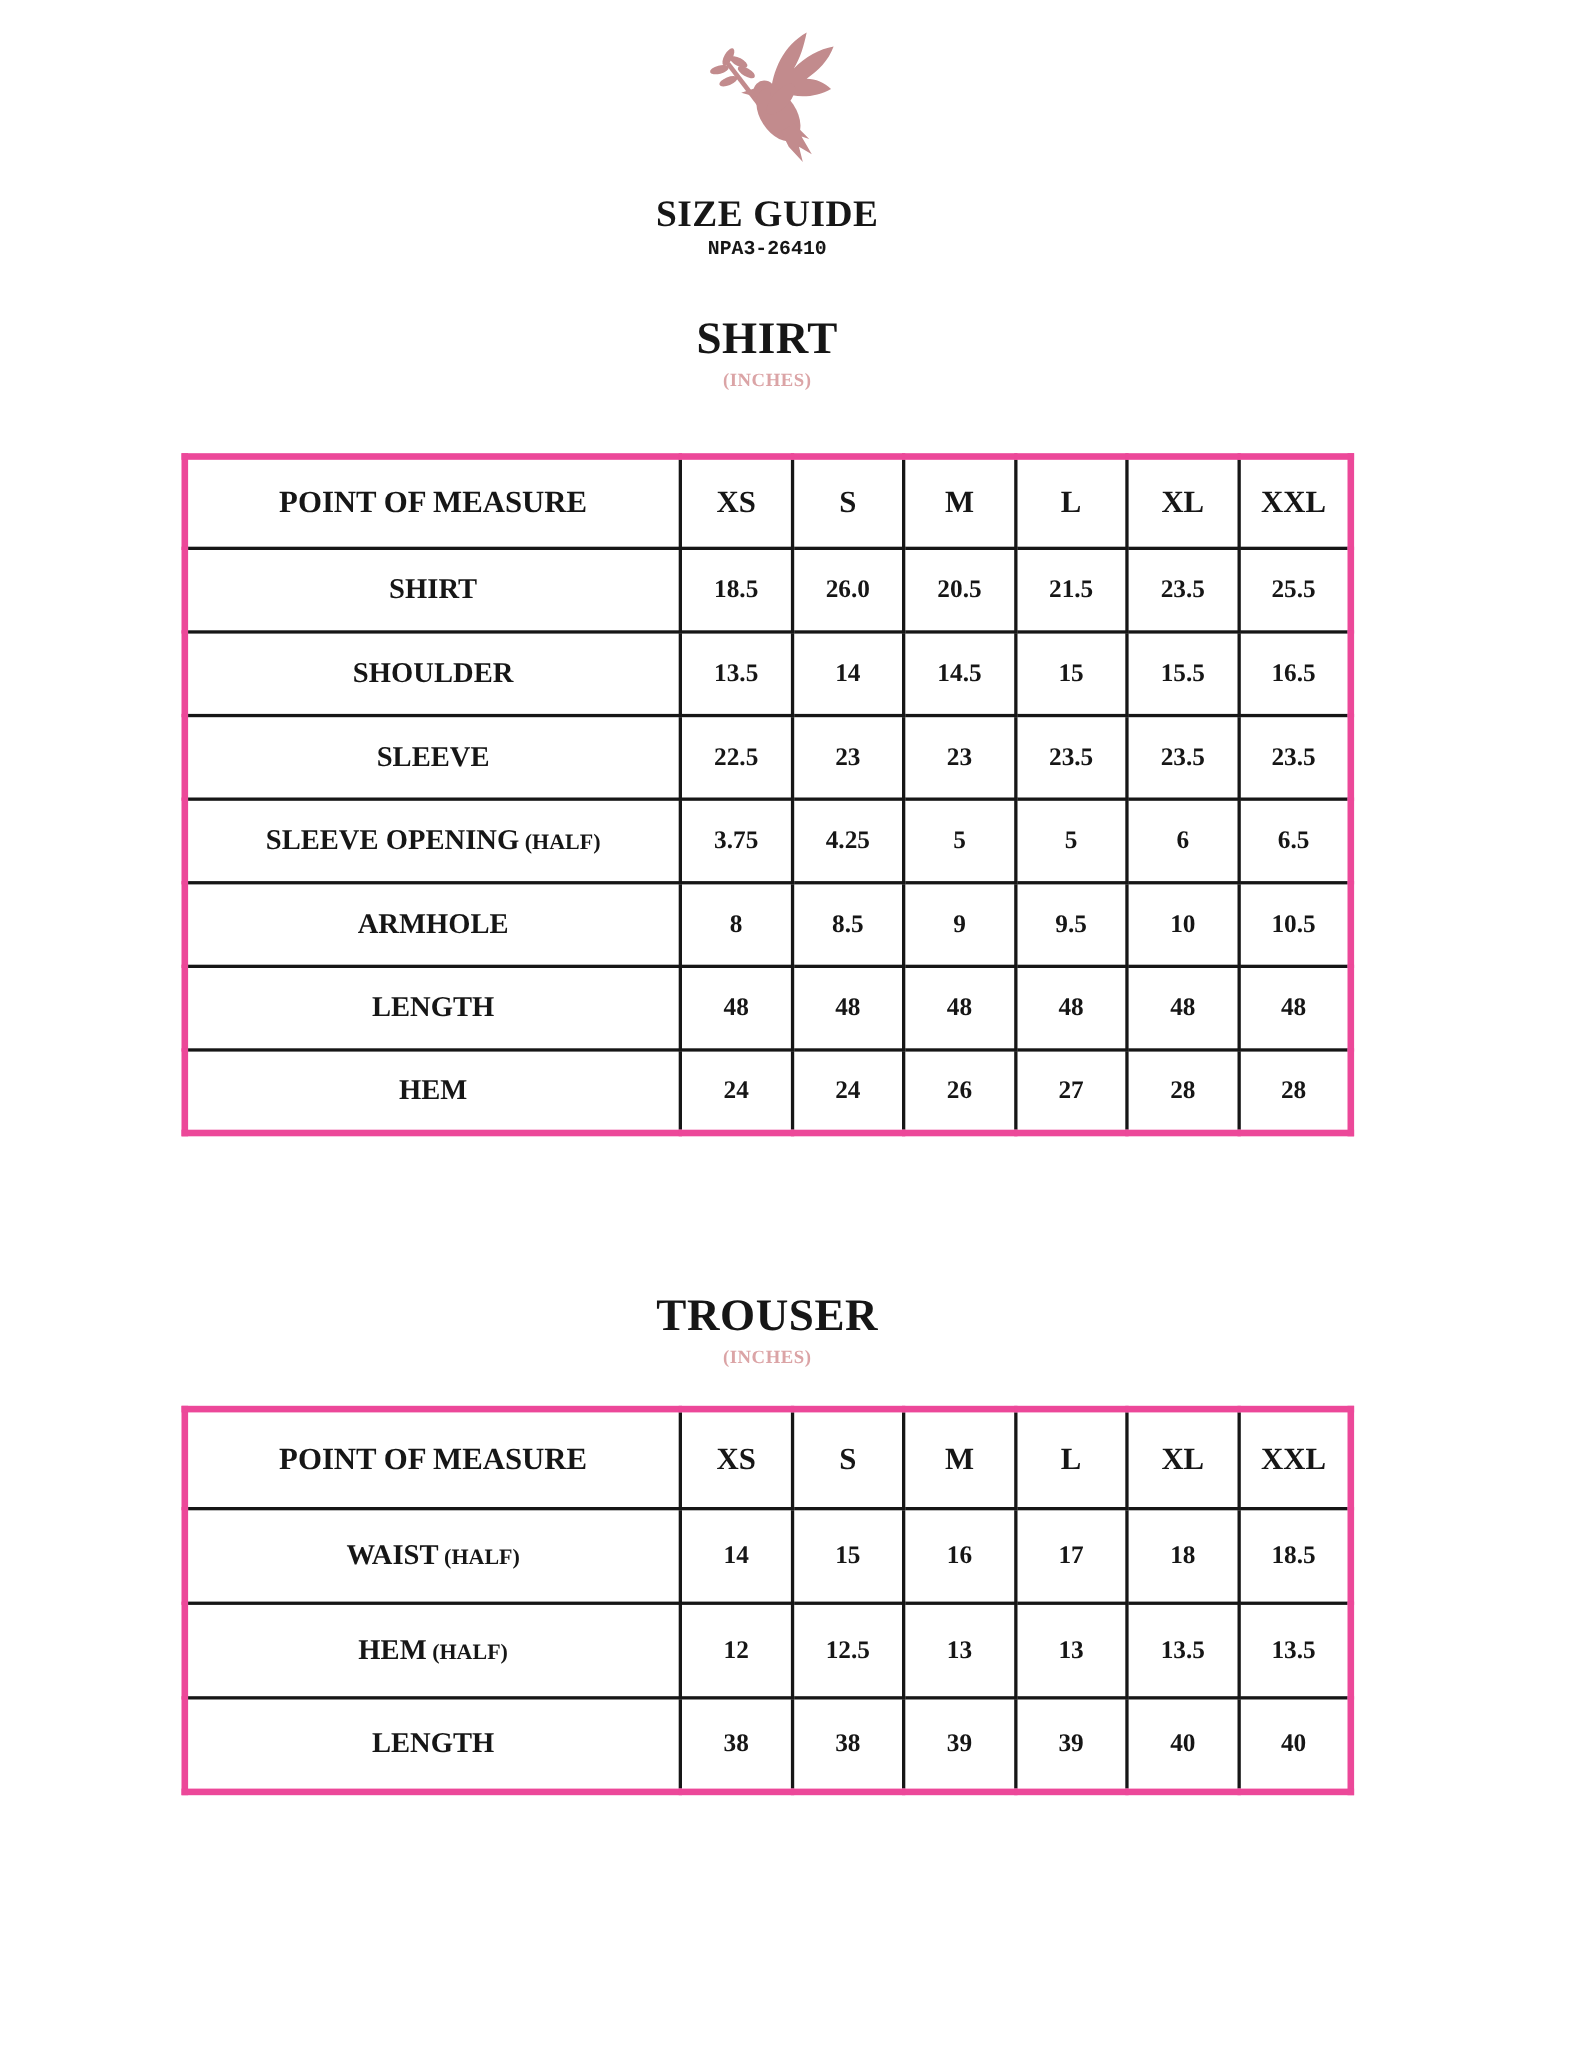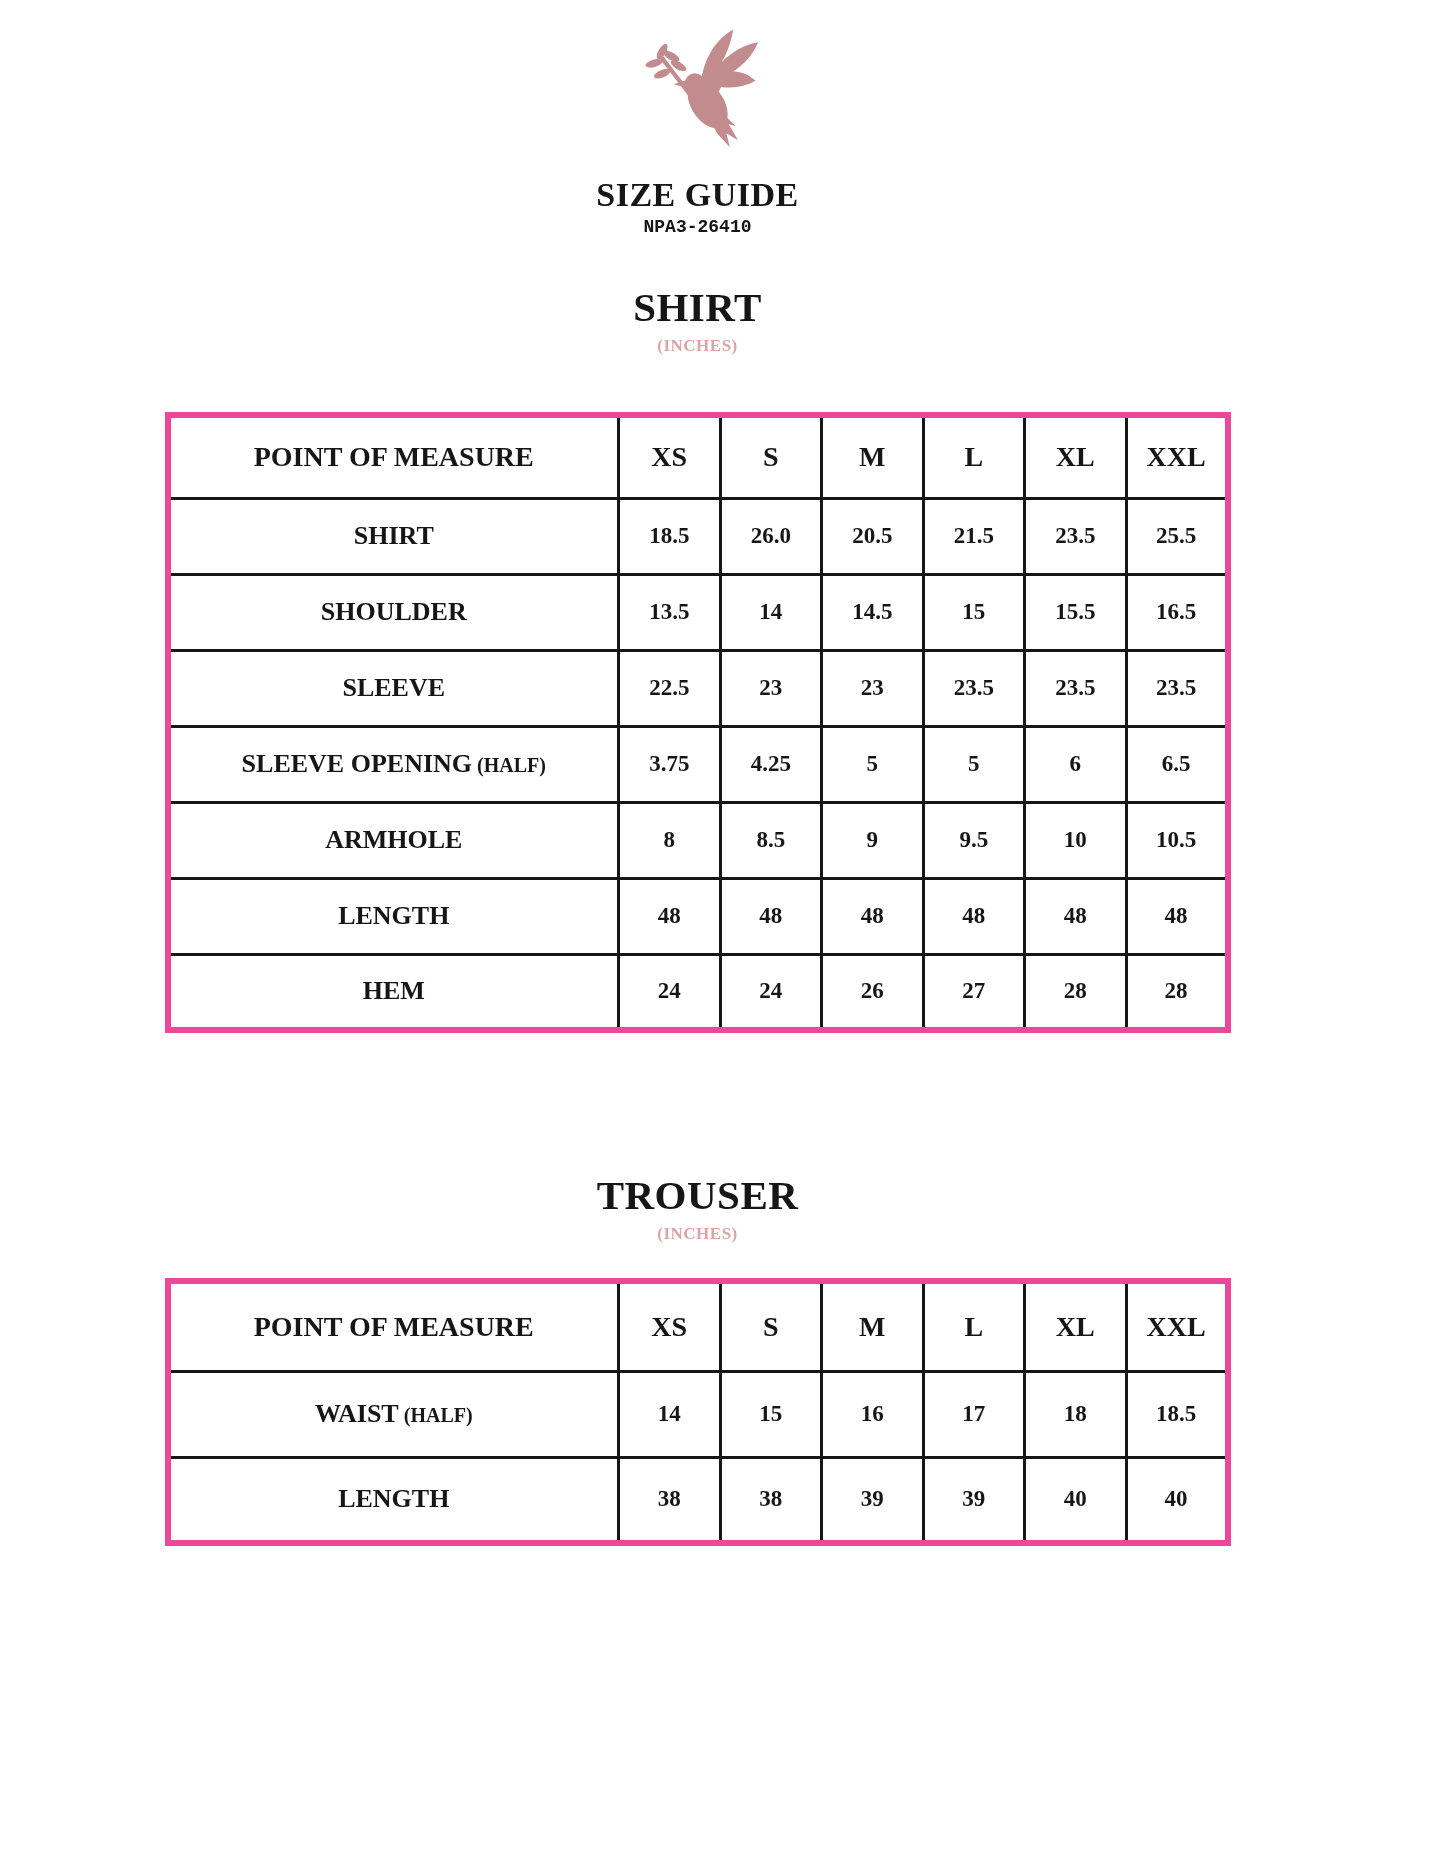--- a/index.html
+++ b/index.html
@@ -231,20 +231,29 @@
             <tr>
               <th class="label-col">WAIST<span class="suffix"> (HALF)</span></th>
               <td>14</td>
               <td>15</td>
               <td>16</td>
               <td>17</td>
               <td>18</td>
               <td>18.5</td>
             </tr>
             <tr>
+              <th class="label-col">HEM<span class="suffix"> (HALF)</span></th>
+              <td>12</td>
+              <td>12.5</td>
+              <td>13</td>
+              <td>13</td>
+              <td>13.5</td>
+              <td>13.5</td>
+            </tr>
+            <tr>
               <th class="label-col">LENGTH</th>
               <td>38</td>
               <td>38</td>
               <td>39</td>
               <td>39</td>
               <td>40</td>
               <td>40</td>
             </tr>
           </tbody>
         </table>

